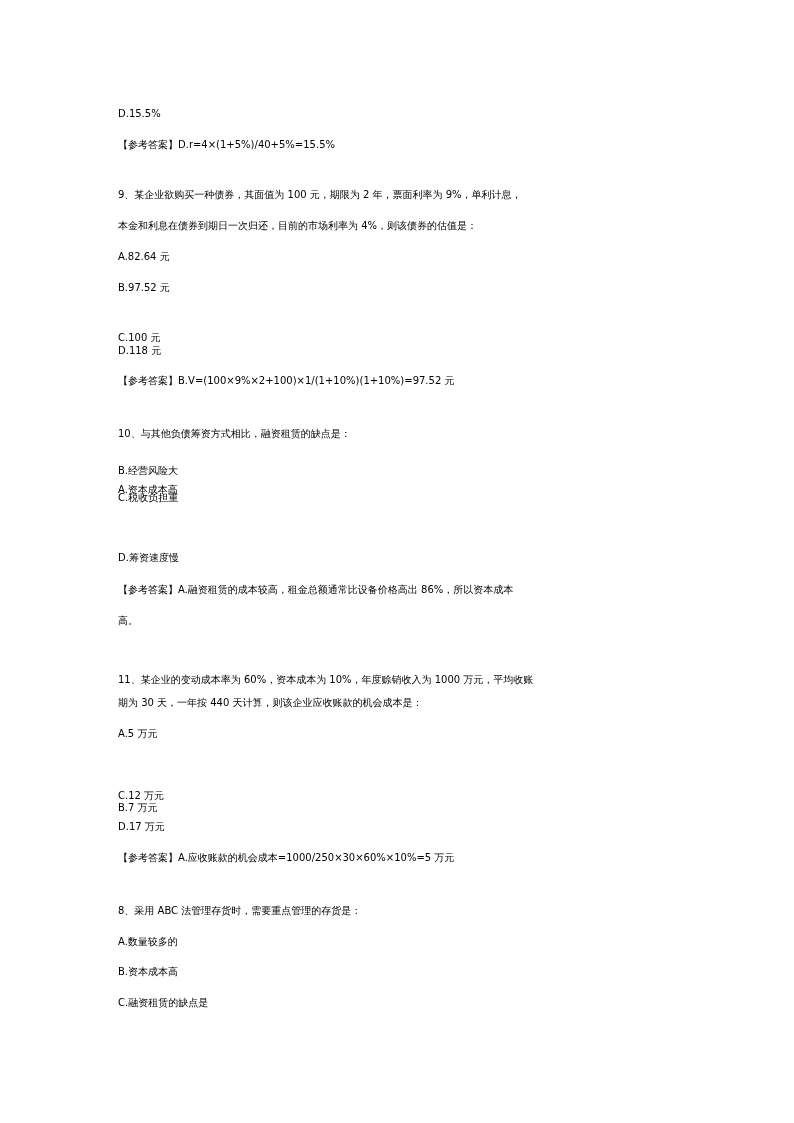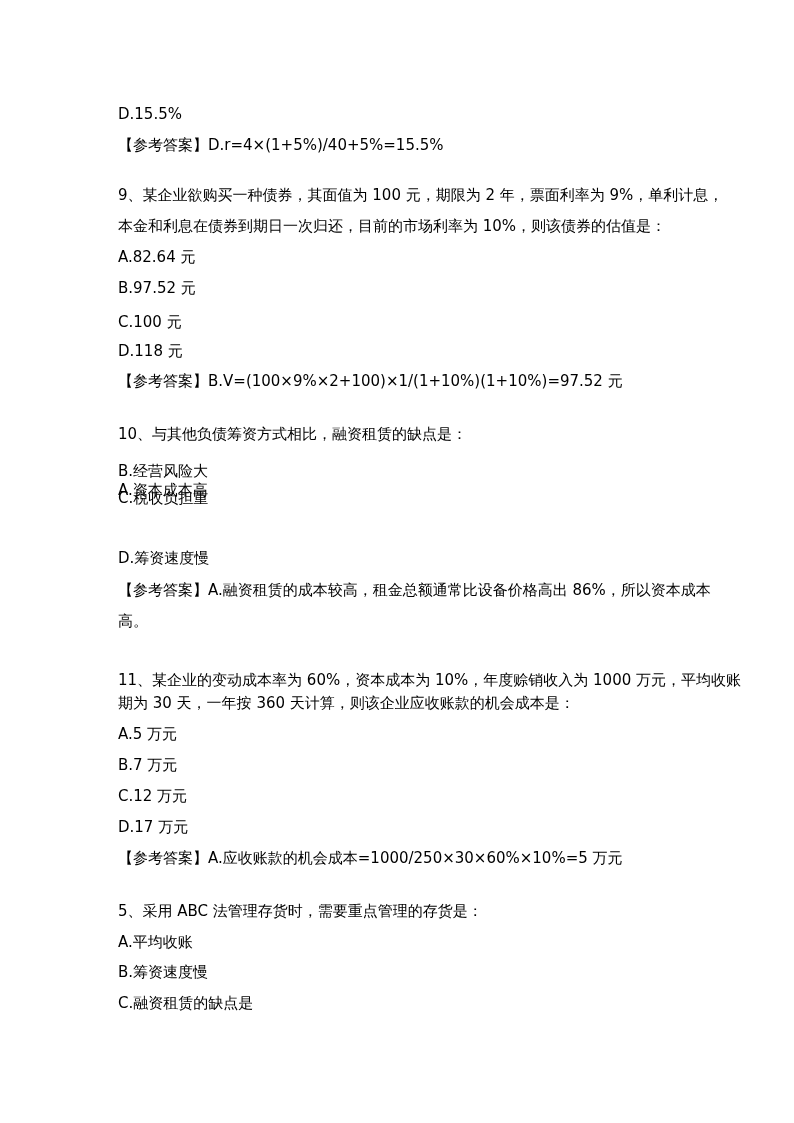--- a/index.html
+++ b/index.html
@@ -1,49 +1,49 @@
 <!DOCTYPE html>
 <html><head>
 <meta charset="utf-8">
 <style>
   html, body { margin: 0; padding: 0; background: #ffffff; }
   body { width: 794px; height: 1123px; position: relative; overflow: hidden;
          font-family: "DejaVu Sans", "Liberation Sans", sans-serif; color: #000; }
   .page { position: absolute; left: 118px; top: 0; width: 560px; }
-  .line { position: absolute; left: 0; font-size: 15px; line-height: 20px; white-space: nowrap; }
+  .line { position: absolute; left: 0; font-size: 10px; line-height: 20px; white-space: nowrap; }
 </style>
 </head>
 <body>
 
 <div class="page">
 
   <div class="line" style="top:104px">D.15.5%</div>
   <div class="line" style="top:135px">【参考答案】D.r=4×(1+5%)/40+5%=15.5%</div>
 
   <div class="line" style="top:185px">9、某企业欲购买一种债券，其面值为 100 元，期限为 2 年，票面利率为 9%，单利计息，</div>
-  <div class="line" style="top:216px">本金和利息在债券到期日一次归还，目前的市场利率为 10%，则该债券的估值是：</div>
+  <div class="line" style="top:216px">本金和利息在债券到期日一次归还，目前的市场利率为 4%，则该债券的估值是：</div>
   <div class="line" style="top:247px">A.82.64 元</div>
   <div class="line" style="top:278px">B.97.52 元</div>
-  <div class="line" style="top:312px">C.100 元</div>
+  <div class="line" style="top:328px">C.100 元</div>
   <div class="line" style="top:341px">D.118 元</div>
   <div class="line" style="top:371px">【参考答案】B.V=(100×9%×2+100)×1/(1+10%)(1+10%)=97.52 元</div>
 
   <div class="line" style="top:424px">10、与其他负债筹资方式相比，融资租赁的缺点是：</div>
   <div class="line" style="top:480px">A.资本成本高</div>
   <div class="line" style="top:461px">B.经营风险大</div>
   <div class="line" style="top:488px">C.税收负担重</div>
   <div class="line" style="top:548px">D.筹资速度慢</div>
   <div class="line" style="top:580px">【参考答案】A.融资租赁的成本较高，租金总额通常比设备价格高出 86%，所以资本成本</div>
   <div class="line" style="top:611px">高。</div>
 
   <div class="line" style="top:670px">11、某企业的变动成本率为 60%，资本成本为 10%，年度赊销收入为 1000 万元，平均收账</div>
-  <div class="line" style="top:693px">期为 30 天，一年按 360 天计算，则该企业应收账款的机会成本是：</div>
+  <div class="line" style="top:693px">期为 30 天，一年按 440 天计算，则该企业应收账款的机会成本是：</div>
   <div class="line" style="top:724px">A.5 万元</div>
-  <div class="line" style="top:755px">B.7 万元</div>
+  <div class="line" style="top:798px">B.7 万元</div>
   <div class="line" style="top:786px">C.12 万元</div>
   <div class="line" style="top:817px">D.17 万元</div>
   <div class="line" style="top:848px">【参考答案】A.应收账款的机会成本=1000/250×30×60%×10%=5 万元</div>
 
-  <div class="line" style="top:901px">5、采用 ABC 法管理存货时，需要重点管理的存货是：</div>
-  <div class="line" style="top:932px">A.平均收账</div>
-  <div class="line" style="top:962px">B.筹资速度慢</div>
+  <div class="line" style="top:901px">8、采用 ABC 法管理存货时，需要重点管理的存货是：</div>
+  <div class="line" style="top:932px">A.数量较多的</div>
+  <div class="line" style="top:962px">B.资本成本高</div>
   <div class="line" style="top:993px">C.融资租赁的缺点是</div>
 </div>
 
 </body></html>

